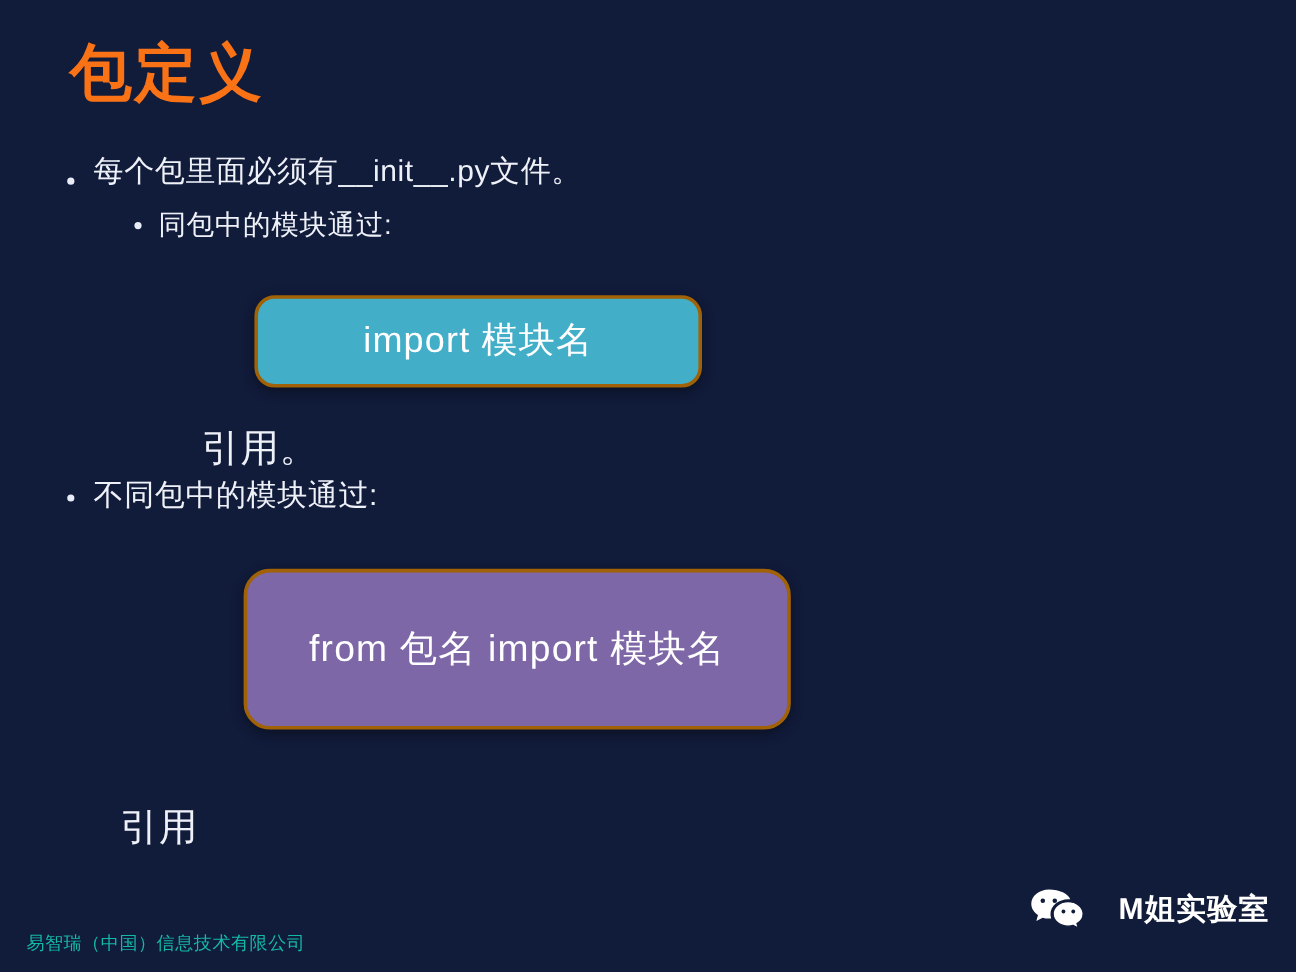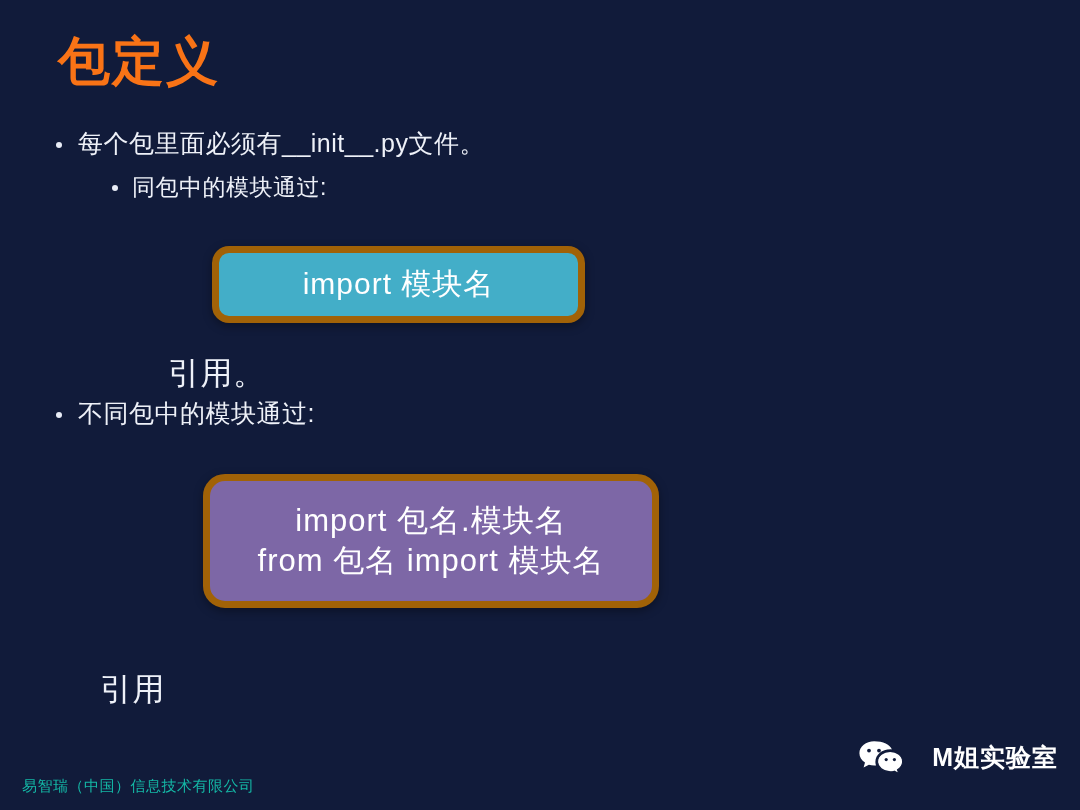--- a/index.html
+++ b/index.html
@@ -51,21 +51,21 @@
     margin-right: 16px;
     flex: 0 0 auto;
   }
   .bullet-text {
     font-size: 25px;
     color: #eef1f8;
     line-height: 1.35;
     letter-spacing: 0.5px;
   }
 
-  .bullet-l1-a { left: 56px; top: 127px; }
+  .bullet-l1-a { left: 56px; top: 127px; align-items: center; }
   .bullet-l2-a { left: 112px; top: 172px; }
   .bullet-l1-b { left: 56px; top: 397px; }
 
   .bullet-l2-a .bullet-dot { margin-top: 13px; margin-right: 14px; }
   .bullet-l2-a .bullet-text { font-size: 23px; }
 
   
   .plain-line {
     position: absolute;
     font-size: 32px;
@@ -73,21 +73,21 @@
     letter-spacing: 0.5px;
     white-space: nowrap;
   }
   .line-quote-1 { left: 168px; top: 352px; }
   .line-quote-2 { left: 100px; top: 668px; }
 
   
   .code-box {
     position: absolute;
     box-sizing: border-box;
-    border: 7px solid #a16207;
+    border: 3px solid #a16207;
     display: flex;
     flex-direction: column;
     align-items: center;
     justify-content: center;
     box-shadow: 0 3px 10px rgba(0,0,0,0.35);
   }
   .code-line {
     color: #ffffff;
     font-size: 30px;
     letter-spacing: 1px;
@@ -168,21 +168,20 @@
   </div>
 
   <div class="plain-line line-quote-1">引用。</div>
 
   <div class="bullet-row bullet-l1-b">
     <span class="bullet-dot"></span>
     <span class="bullet-text">不同包中的模块通过:</span>
   </div>
 
   <div class="code-box box-purple">
-    <div class="code-line">import 包名.模块名</div>
     <div class="code-line">from 包名 import 模块名</div>
   </div>
 
   <div class="plain-line line-quote-2">引用</div>
 
   <div class="footer-company">易智瑞（中国）信息技术有限公司</div>
 
   <div class="brand">
     <span>
       <svg class="wechat-icon" viewBox="0 0 46 34" xmlns="http://www.w3.org/2000/svg">

